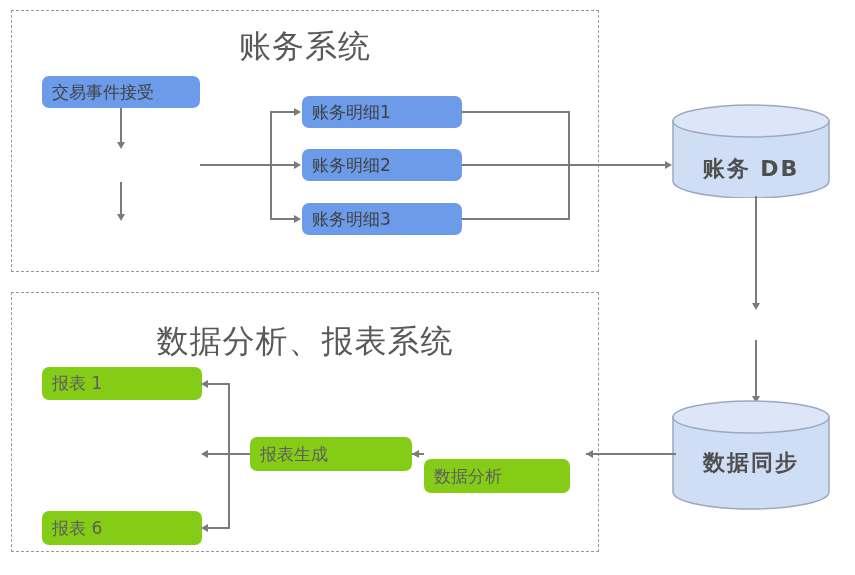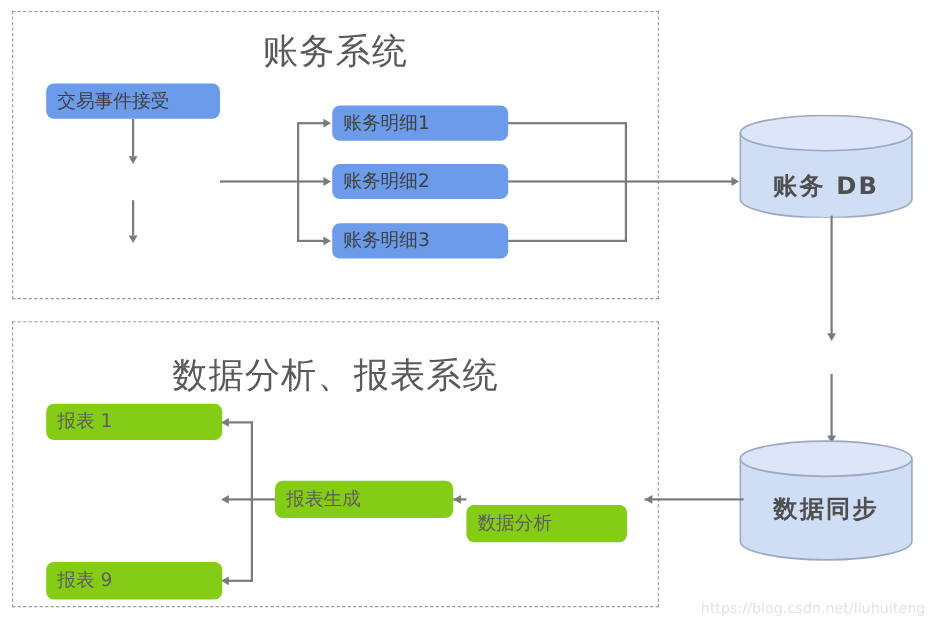--- a/index.html
+++ b/index.html
@@ -178,21 +178,21 @@
     <div class="cyl-label" style="top:48px;">数据同步</div>
   </div>
 
   <div class="group" style="left:11px; top:292px; width:588px; height:260px;"></div>
   <div class="group-title" style="left:155px; top:320px; width:300px;">数据分析、报表系统</div>
 
   <div class="node orange" style="left:42px; top:367px; width:160px; height:33px;">
     <span>报表 1</span>
   </div>
   <div class="node orange" style="left:42px; top:511px; width:160px; height:34px;">
-    <span>报表 9</span>
+    <span>报表 6</span>
   </div>
 
   <div class="node orange" style="left:250px; top:437px; width:162px; height:34px;">
     <span>报表生成</span>
   </div>
   <div class="node orange" style="left:424px; top:459px; width:146px; height:34px;align-items:center;">
     <span>数据分析</span>
   </div>
 
   <div class="line h" style="left:586px; top:453px; width:90px;"></div>
@@ -202,15 +202,14 @@
   <div class="arrowhead left" style="left:412px; top:450px;"></div>
 
   <div class="line h" style="left:206px; top:453px; width:44px;"></div>
   <div class="arrowhead left" style="left:201px; top:450px;"></div>
   <div class="line v" style="left:228px; top:383px; height:146px;"></div>
   <div class="line h" style="left:206px; top:383px; width:24px;"></div>
   <div class="arrowhead left" style="left:201px; top:380px;"></div>
   <div class="line h" style="left:206px; top:527px; width:24px;"></div>
   <div class="arrowhead left" style="left:201px; top:524px;"></div>
 
-  <div class="watermark" style="left:637px; top:546px;">https://blog.csdn.net/liuhuiteng</div>
 
 </div>
 
 </body></html>

